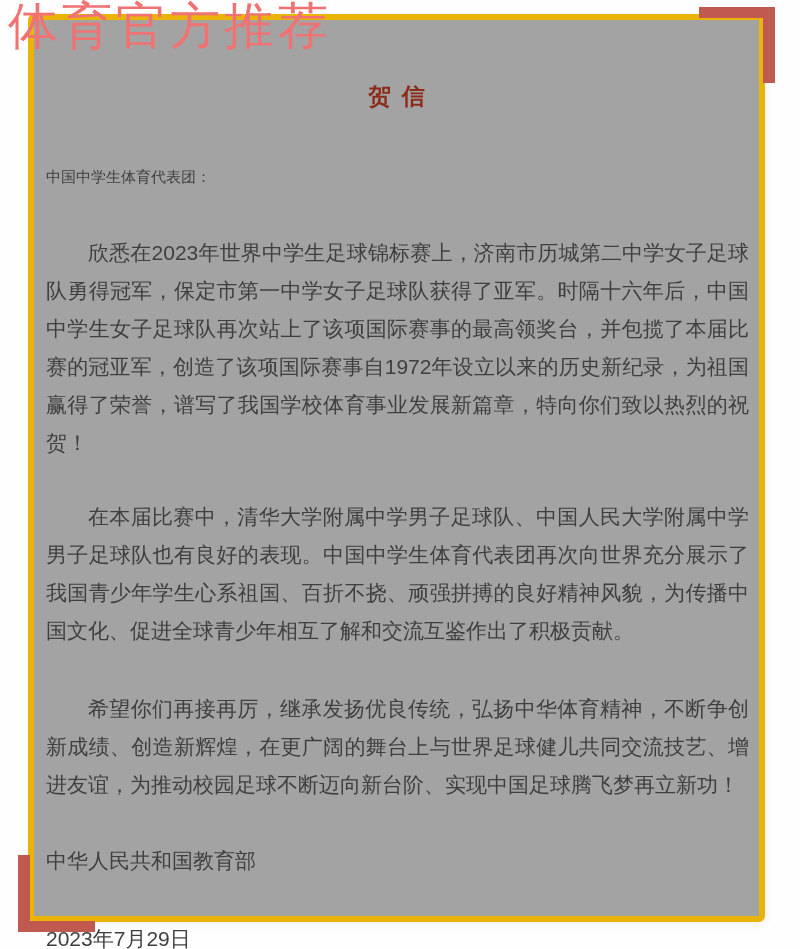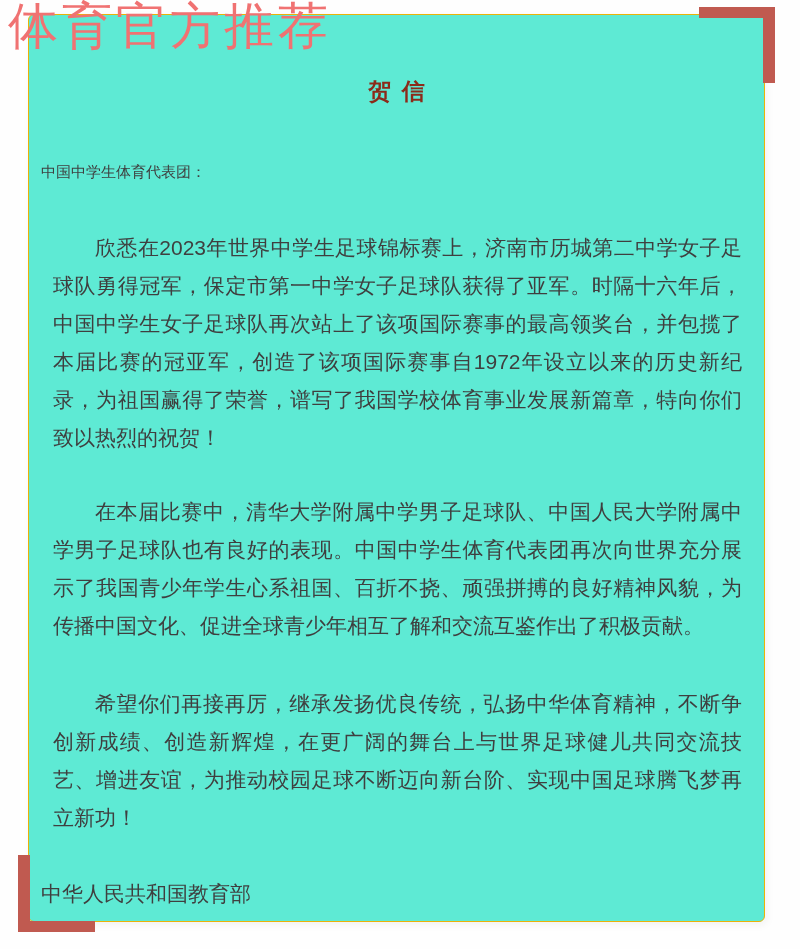--- a/index.html
+++ b/index.html
@@ -15,22 +15,22 @@
     background: #fefefe;
     overflow: hidden;
   }
   
   .letter-card {
     position: absolute;
     left: 28px;
     top: 14px;
     width: 737px;
     height: 908px;
-    background: #5eead4;
-    border: 1px solid #eab308;
+    background: #a3a3a3;
+    border: 6px solid #eab308;
     border-radius: 6px;
     box-shadow: 2px 3px 8px rgba(0,0,0,0.05);
     box-sizing: border-box;
     padding: 0 10px 0 12px;
   }
   
   .corner-bar {
     position: absolute;
     background: #c05a50;
     z-index: 3;
@@ -65,21 +65,21 @@
     letter-spacing: 2px;
   }
   .salutation {
     margin: 0;
     margin-top: 46px;
     font-size: 15px;
     line-height: 38px;
     color: #3f3f3f;
   }
   .para {
-    margin: 12px;
+    margin: 0;
     font-size: 21px;
     line-height: 38px;
     color: #3f3f3f;
     text-align: justify;
     text-indent: 2em;
   }
   .para-1 { margin-top: 38px; }
   .para-2 { margin-top: 36px; }
   .para-3 { margin-top: 40px; }
   .sign-block {

